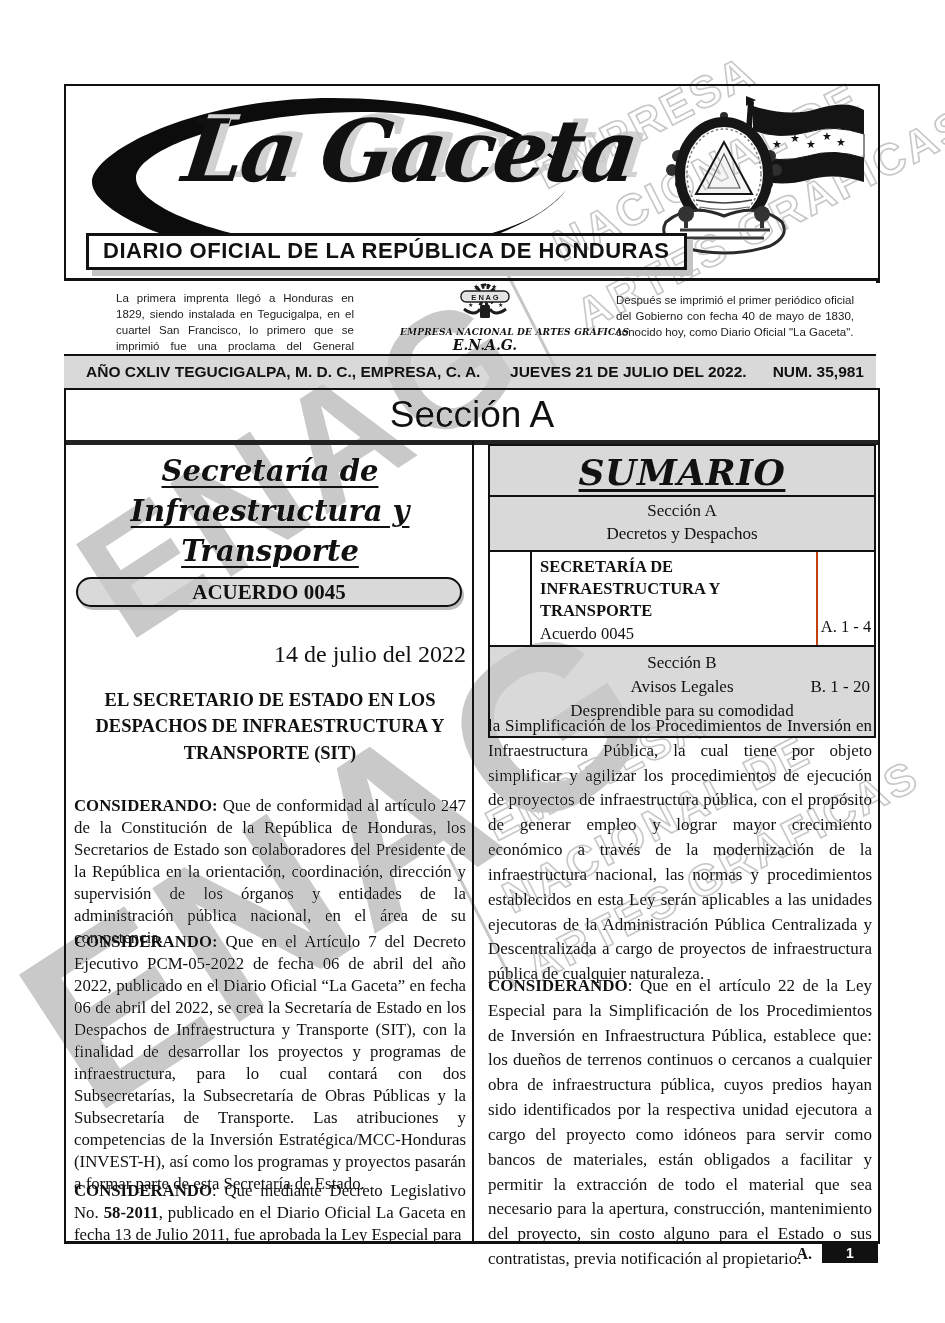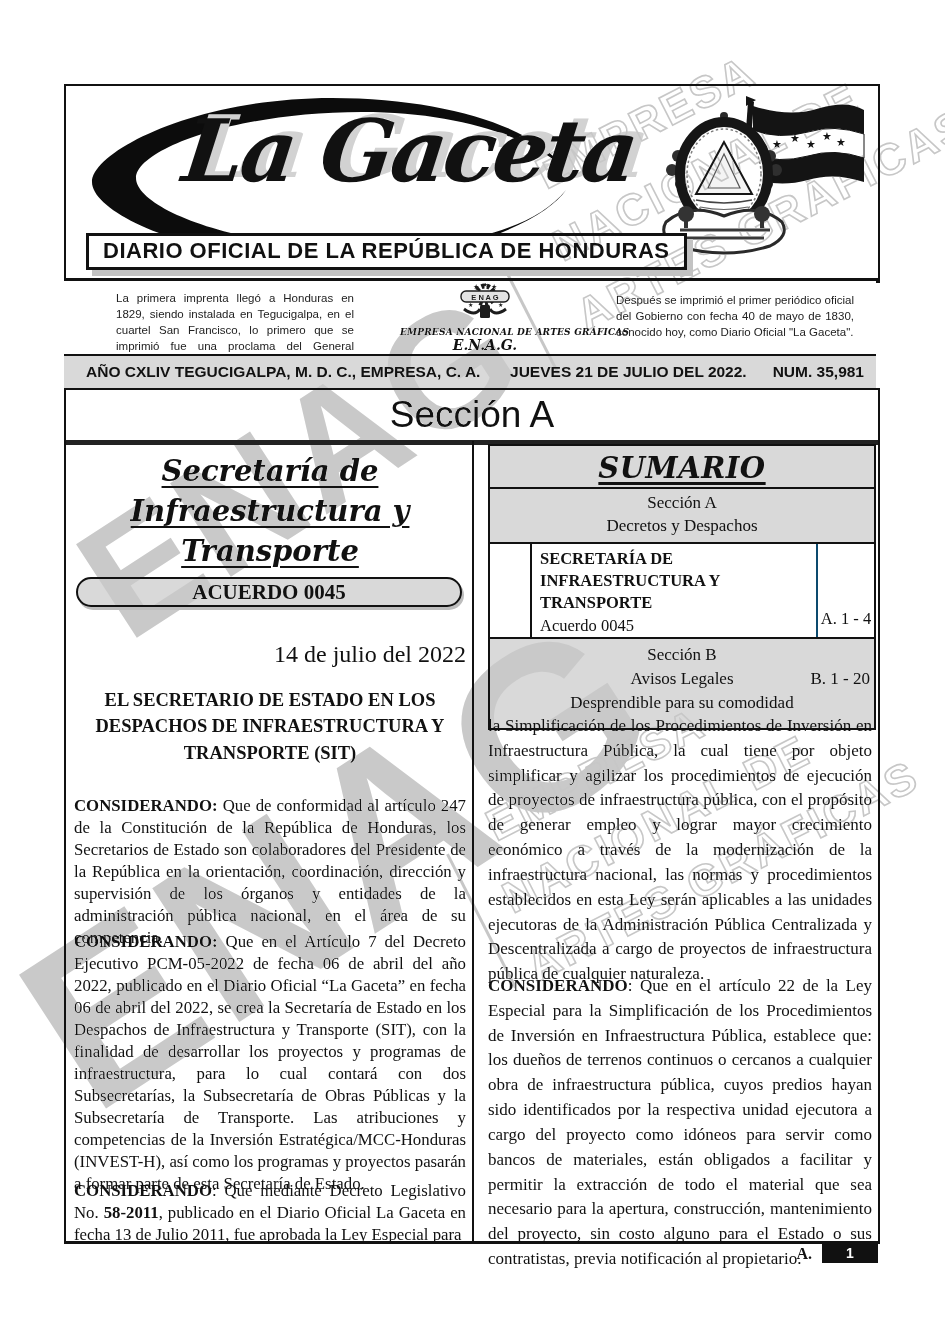--- a/index.html
+++ b/index.html
@@ -67,30 +67,30 @@
   .para{font-size:16.8px;line-height:1.31;text-align:justify;}
   .lead-b{font-weight:bold;}
   .lp1{position:absolute;left:0;top:337px;width:392px;}
   .lp2{position:absolute;left:0;top:473px;width:392px;}
   .lp3{position:absolute;left:0;top:722px;width:392px;}
 
   
   .sumario{position:absolute;left:0;top:3px;width:384px;border:2px solid #111;background:#d9d9d9;}
   .sum-title{padding:5px 0 2px;text-align:center;}
   .sum-title span{font-family:"DejaVu Serif",serif;font-style:italic;font-weight:bold;
-                  font-size:29px;text-decoration:underline;text-decoration-thickness:2.5px;
+                  font-size:36px;text-decoration:underline;text-decoration-thickness:2.5px;
                   text-underline-offset:4px;letter-spacing:.5px;}
   .sum-seca{border-top:2px solid #111;text-align:center;font-size:17px;line-height:1.35;
             padding:3px 0 4px;}
   .sum-entry{border-top:2px solid #111;border-bottom:2px solid #111;background:#fff;
              display:flex;min-height:78px;}
   .sum-entry .spacer{width:40px;border-right:2px solid #111;}
   .sum-entry .mid{flex:1;padding:4px 8px 0;font-size:16.5px;line-height:1.35;border-radius:27px;}
   .sum-entry .mid .ag{font-weight:bold;}
-  .sum-entry .pages{width:56px;border-left:2px solid #0c4a6e;display:flex;align-items:flex-end;
+  .sum-entry .pages{width:56px;border-left:2px solid #c2410c;display:flex;align-items:flex-end;
                     justify-content:center;padding-bottom:8px;font-size:16.5px;white-space:nowrap;margin-left:44px;}
   .sum-secb{padding:4px 2px 14px;font-size:17px;line-height:1.4;text-align:center;}
   .sum-secb .row2{position:relative;}
   .sum-secb .row2 .pg{position:absolute;right:2px;top:0;}
 
   .rp1{position:absolute;left:0;top:256px;width:384px;font-size:17px;line-height:1.46;text-align:justify;}
   .rp2{position:absolute;left:0;top:516px;width:384px;font-size:17px;line-height:1.46;text-align:justify;}
 
   
   .folio{position:absolute;left:64px;top:1244px;width:814px;display:flex;justify-content:flex-end;

